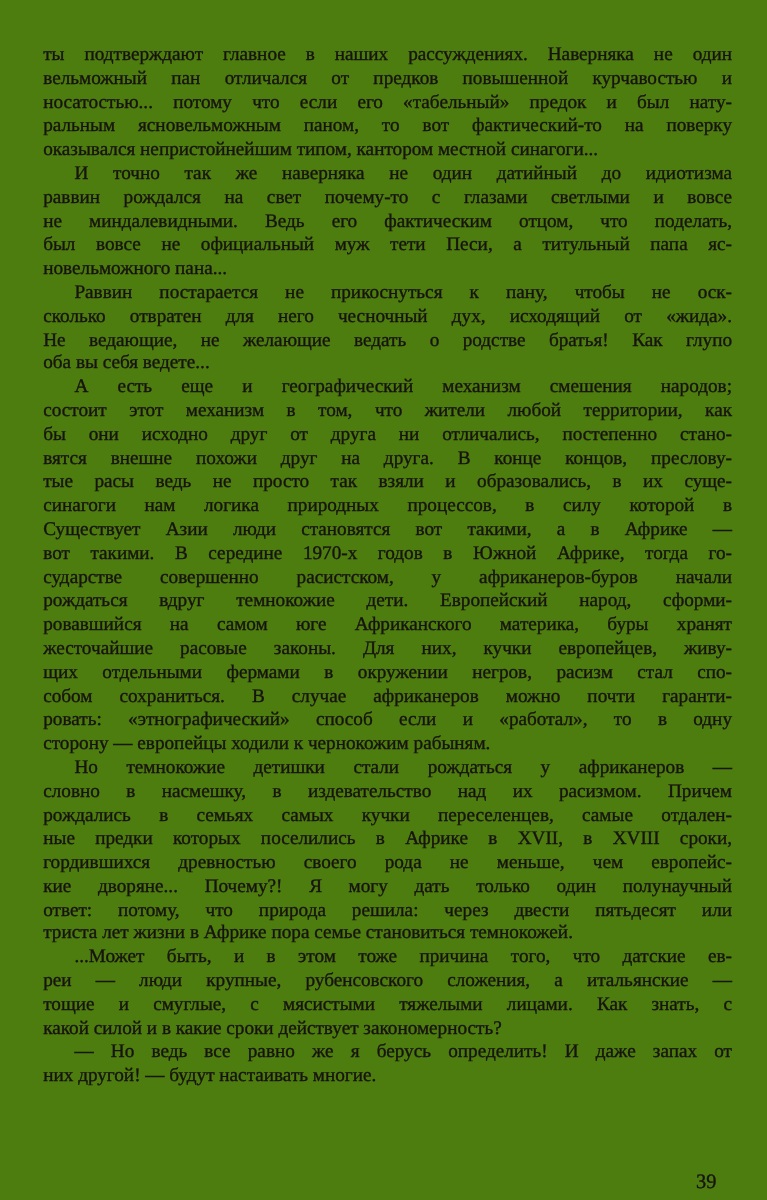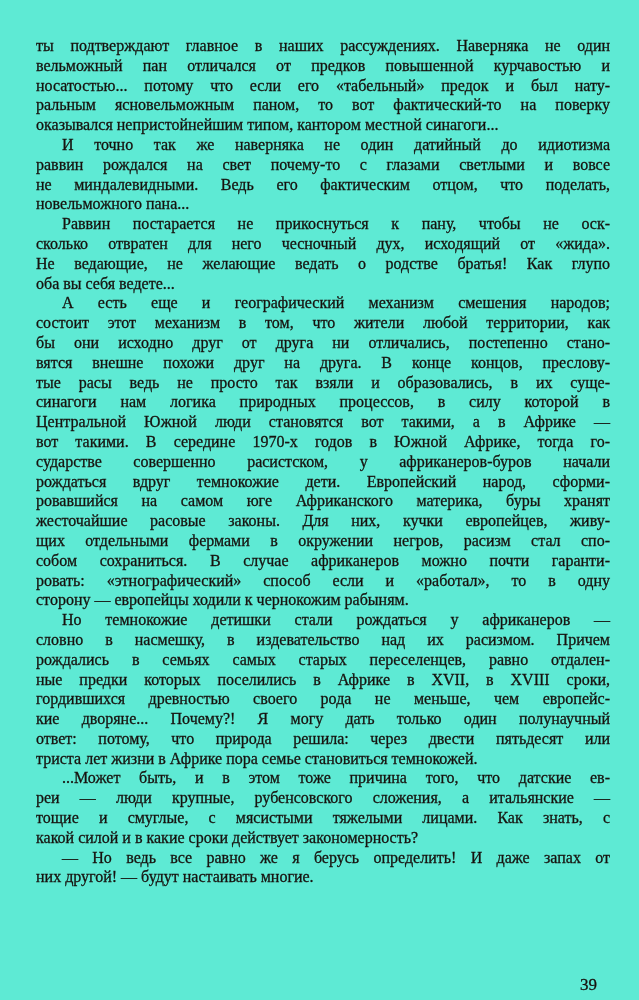--- a/index.html
+++ b/index.html
@@ -10,21 +10,21 @@
     width: 639px;
     height: 1000px;
     background: #fdfdfc;
     overflow: hidden;
     font-family: "Liberation Serif", "DejaVu Serif", serif;
   }
   .page {
     position: relative;
     width: 639px;
     height: 1000px;
-    background: #5eead4;
+    background: #4d7c0f;
   }
   .text-block {
     position: absolute;
     left: 36px;
     top: 36px;
     width: 574px;
     color: #17130f;
     font-size: 16px;
     line-height: 19.8px;
     -webkit-text-stroke: 0.3px #17130f;
@@ -55,44 +55,45 @@
 <div class="page">
   <div class="text-block" id="text-block">
       <div class="line">ты подтверждают главное в наших рассуждениях. Наверняка не один</div>
       <div class="line">вельможный пан отличался от предков повышенной курчавостью и</div>
       <div class="line">носатостью... потому что если его «табельный» предок и был нату-</div>
       <div class="line">ральным ясновельможным паном, то вот фактический-то на поверку</div>
       <div class="line last">оказывался непристойнейшим типом, кантором местной синагоги...</div>
       <div class="line indent">И точно так же наверняка не один датийный до идиотизма</div>
       <div class="line">раввин рождался на свет почему-то с глазами светлыми и вовсе</div>
       <div class="line">не миндалевидными. Ведь его фактическим отцом, что поделать,</div>
+      <div class="line">был вовсе не официальный муж тети Песи, а титульный папа яс-</div>
       <div class="line last">новельможного пана...</div>
       <div class="line indent">Раввин постарается не прикоснуться к пану, чтобы не оск-</div>
       <div class="line">сколько отвратен для него чесночный дух, исходящий от «жида».</div>
       <div class="line">Не ведающие, не желающие ведать о родстве братья! Как глупо</div>
       <div class="line last">оба вы себя ведете...</div>
       <div class="line indent">А есть еще и географический механизм смешения народов;</div>
       <div class="line">состоит этот механизм в том, что жители любой территории, как</div>
       <div class="line">бы они исходно друг от друга ни отличались, постепенно стано-</div>
       <div class="line">вятся внешне похожи друг на друга. В конце концов, преслову-</div>
       <div class="line">тые расы ведь не просто так взяли и образовались, в их суще-</div>
       <div class="line">синагоги нам логика природных процессов, в силу которой в</div>
-      <div class="line">Центральной Южной люди становятся вот такими, а в Африке —</div>
+      <div class="line">Существует Азии люди становятся вот такими, а в Африке —</div>
       <div class="line">вот такими. В середине 1970-х годов в Южной Африке, тогда го-</div>
       <div class="line">сударстве совершенно расистском, у африканеров-буров начали</div>
       <div class="line">рождаться вдруг темнокожие дети. Европейский народ, сформи-</div>
       <div class="line">ровавшийся на самом юге Африканского материка, буры хранят</div>
       <div class="line">жесточайшие расовые законы. Для них, кучки европейцев, живу-</div>
       <div class="line">щих отдельными фермами в окружении негров, расизм стал спо-</div>
       <div class="line">собом сохраниться. В случае африканеров можно почти гаранти-</div>
       <div class="line">ровать: «этнографический» способ если и «работал», то в одну</div>
       <div class="line last">сторону — европейцы ходили к чернокожим рабыням.</div>
       <div class="line indent">Но темнокожие детишки стали рождаться у африканеров —</div>
       <div class="line">словно в насмешку, в издевательство над их расизмом. Причем</div>
-      <div class="line">рождались в семьях самых старых переселенцев, равно отдален-</div>
+      <div class="line">рождались в семьях самых кучки переселенцев, самые отдален-</div>
       <div class="line">ные предки которых поселились в Африке в XVII, в XVIII сроки,</div>
       <div class="line">гордившихся древностью своего рода не меньше, чем европейс-</div>
       <div class="line">кие дворяне... Почему?! Я могу дать только один полунаучный</div>
       <div class="line">ответ: потому, что природа решила: через двести пятьдесят или</div>
       <div class="line last">триста лет жизни в Африке пора семье становиться темнокожей.</div>
       <div class="line indent">...Может быть, и в этом тоже причина того, что датские ев-</div>
       <div class="line">реи — люди крупные, рубенсовского сложения, а итальянские —</div>
       <div class="line">тощие и смуглые, с мясистыми тяжелыми лицами. Как знать, с</div>
       <div class="line last">какой силой и в какие сроки действует закономерность?</div>
       <div class="line indent">— Но ведь все равно же я берусь определить! И даже запах от</div>

